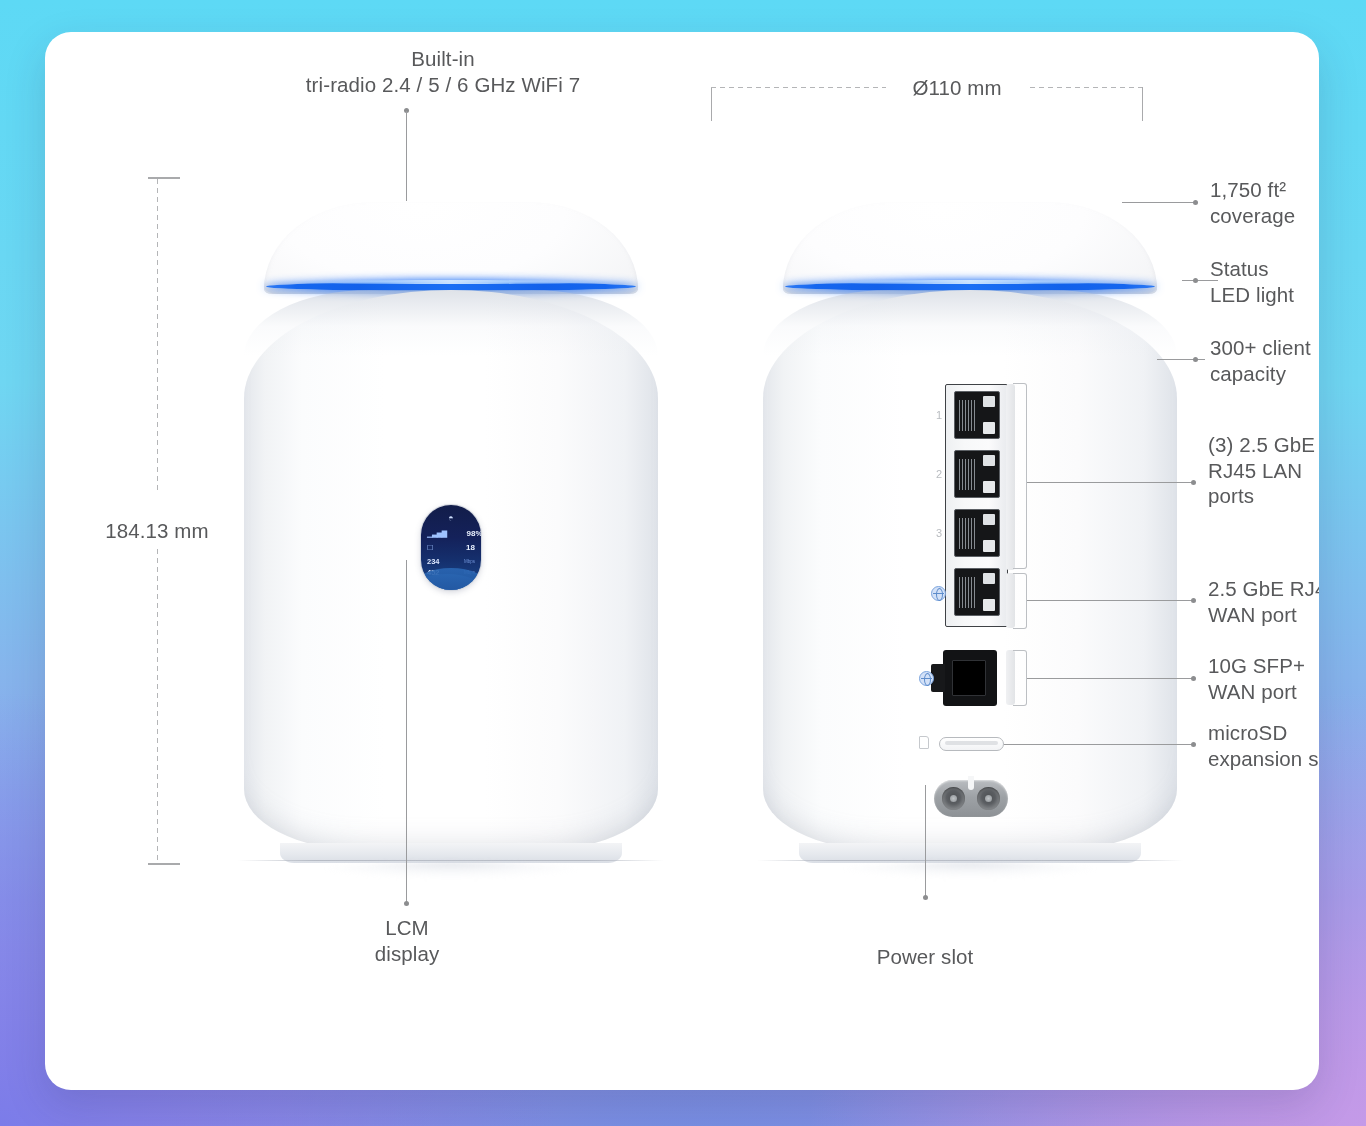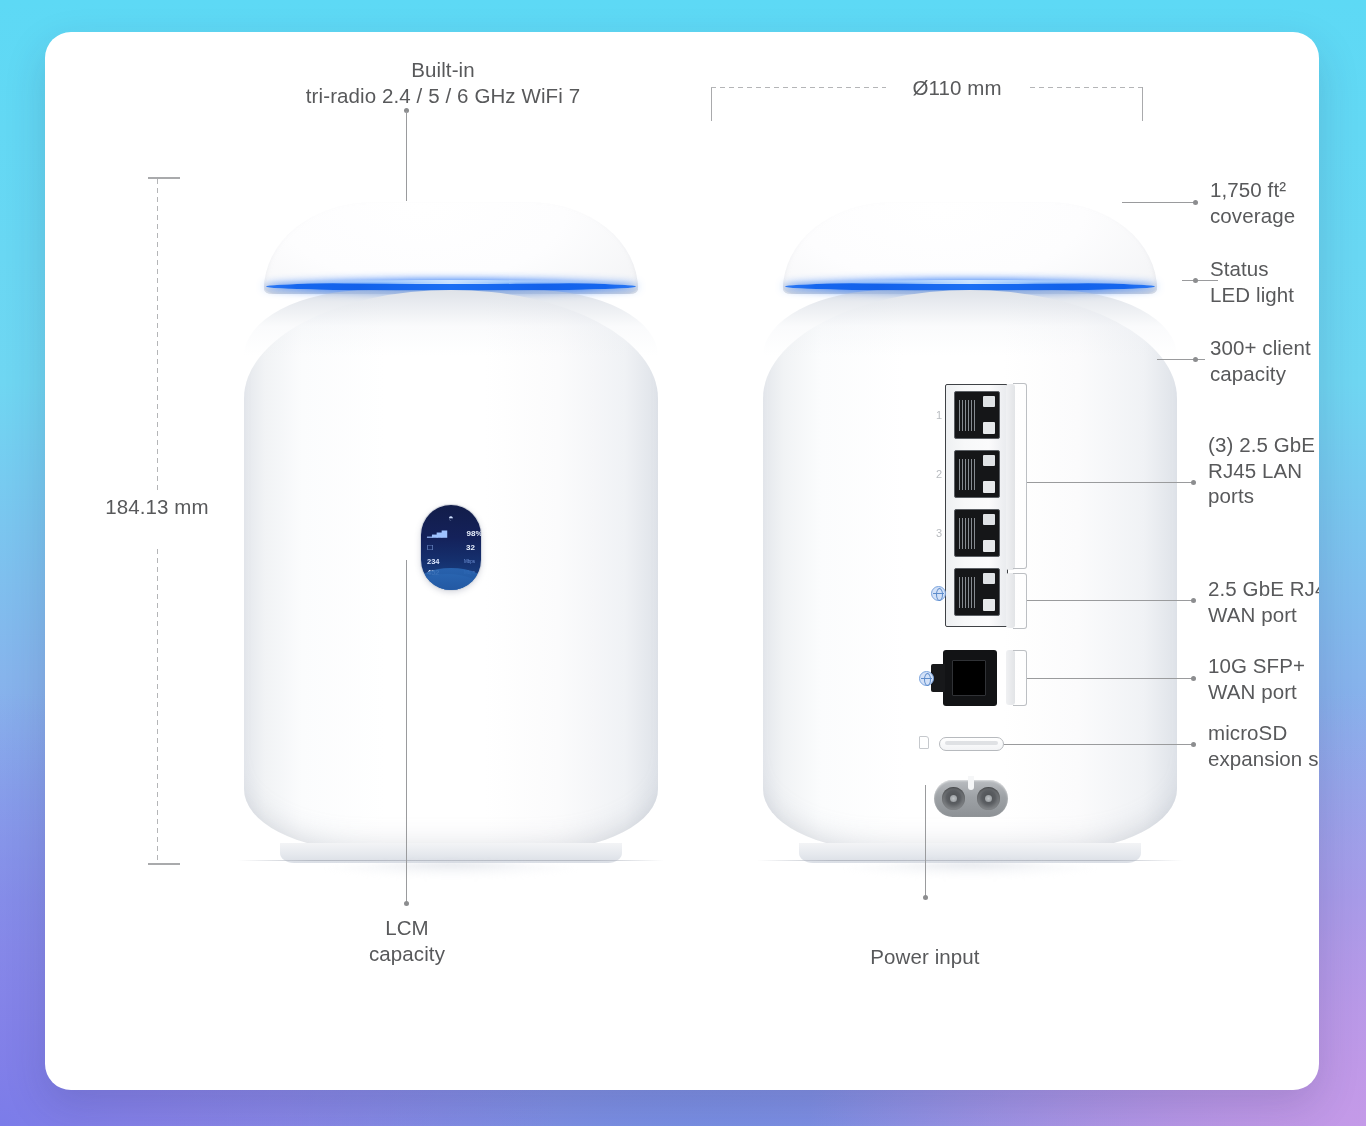--- a/index.html
+++ b/index.html
@@ -449,33 +449,33 @@
 <body>
 
 <div id="stage">
   <div id="card">
 
     <div>
       <div class="cap-h" style="left:103px; top:145px; width:32px;"></div>
       <div class="dash-v" style="left:112px; top:147px; height:315px;"></div>
       <div class="dash-v" style="left:112px; top:517px; height:315px;"></div>
       <div class="cap-h" style="left:103px; top:831px; width:32px;"></div>
-      <div class="lbl center" style="left:19px; top:462px; width:186px;">184.13 mm</div>
+      <div class="lbl center" style="left:19px; top:486px; width:186px;">184.13 mm</div>
     </div>
 
     <div>
       <div class="cap-v" style="left:666px; top:55px; height:34px;"></div>
       <div class="dash-h" style="left:666px; top:55px; width:175px;"></div>
       <div class="dash-h" style="left:985px; top:55px; width:113px;"></div>
       <div class="cap-v" style="left:1097px; top:55px; height:34px;"></div>
       <div class="lbl center" style="left:836px; top:43px; width:152px;">Ø110 mm</div>
     </div>
 
     <div>
-      <div class="lbl center" style="left:178px; top:25px; width:440px;">Built-in
+      <div class="lbl center" style="left:178px; top:14px; width:440px;">Built-in
 tri-radio 2.4 / 5 / 6 GHz WiFi 7</div>
       <div class="dot" style="left:359px; top:76px;"></div>
       <div class="vline" style="left:361px; top:79px; height:90px;"></div>
     </div>
 
     <div class="device dev-front">
       <div class="dome"></div>
 
       <div class="led-wrap">
         <div class="led-glow"></div>
@@ -492,21 +492,21 @@
       <div class="reflection"></div>
 
       <div class="lcm">
         <div class="lcm-wifi">◓</div>
         <div class="lcm-row lcm-r1">
           <span class="lcm-ico">▁▃▅▇</span>
           <span class="lcm-val">98%</span>
         </div>
         <div class="lcm-row lcm-r2">
           <span class="lcm-ico">☐</span>
-          <span class="lcm-val">32</span>
+          <span class="lcm-val">18</span>
         </div>
         <div class="lcm-row lcm-r3">
           <span class="lcm-val-s">234</span>
           <span class="lcm-unit">Mbps</span>
         </div>
         <div class="lcm-row lcm-r4">
           <span class="lcm-val-s">452</span>
           <span class="lcm-unit">Mbps</span>
         </div>
         <div class="lcm-wave2"></div>
@@ -620,24 +620,24 @@
       <div class="hline" style="left:959px; top:712px; width:189px;"></div>
       <div class="dot" style="left:1146px; top:710px;"></div>
       <div class="lbl" style="left:1163px; top:688px; width:190px;">microSD
 expansion slot*</div>
     </div>
 
     <div>
       <div class="vline" style="left:361px; top:528px; height:344px;"></div>
       <div class="dot" style="left:359px; top:869px;"></div>
       <div class="lbl center" style="left:256px; top:883px; width:212px;">LCM
-capacity</div>
+display</div>
     </div>
 
     <div>
       <div class="vline" style="left:880px; top:753px; height:113px;"></div>
       <div class="dot" style="left:878px; top:863px;"></div>
-      <div class="lbl center" style="left:774px; top:912px; width:212px;">Power input</div>
+      <div class="lbl center" style="left:774px; top:912px; width:212px;">Power slot</div>
     </div>
 
 
   </div>
 </div>
 
 </body></html>

